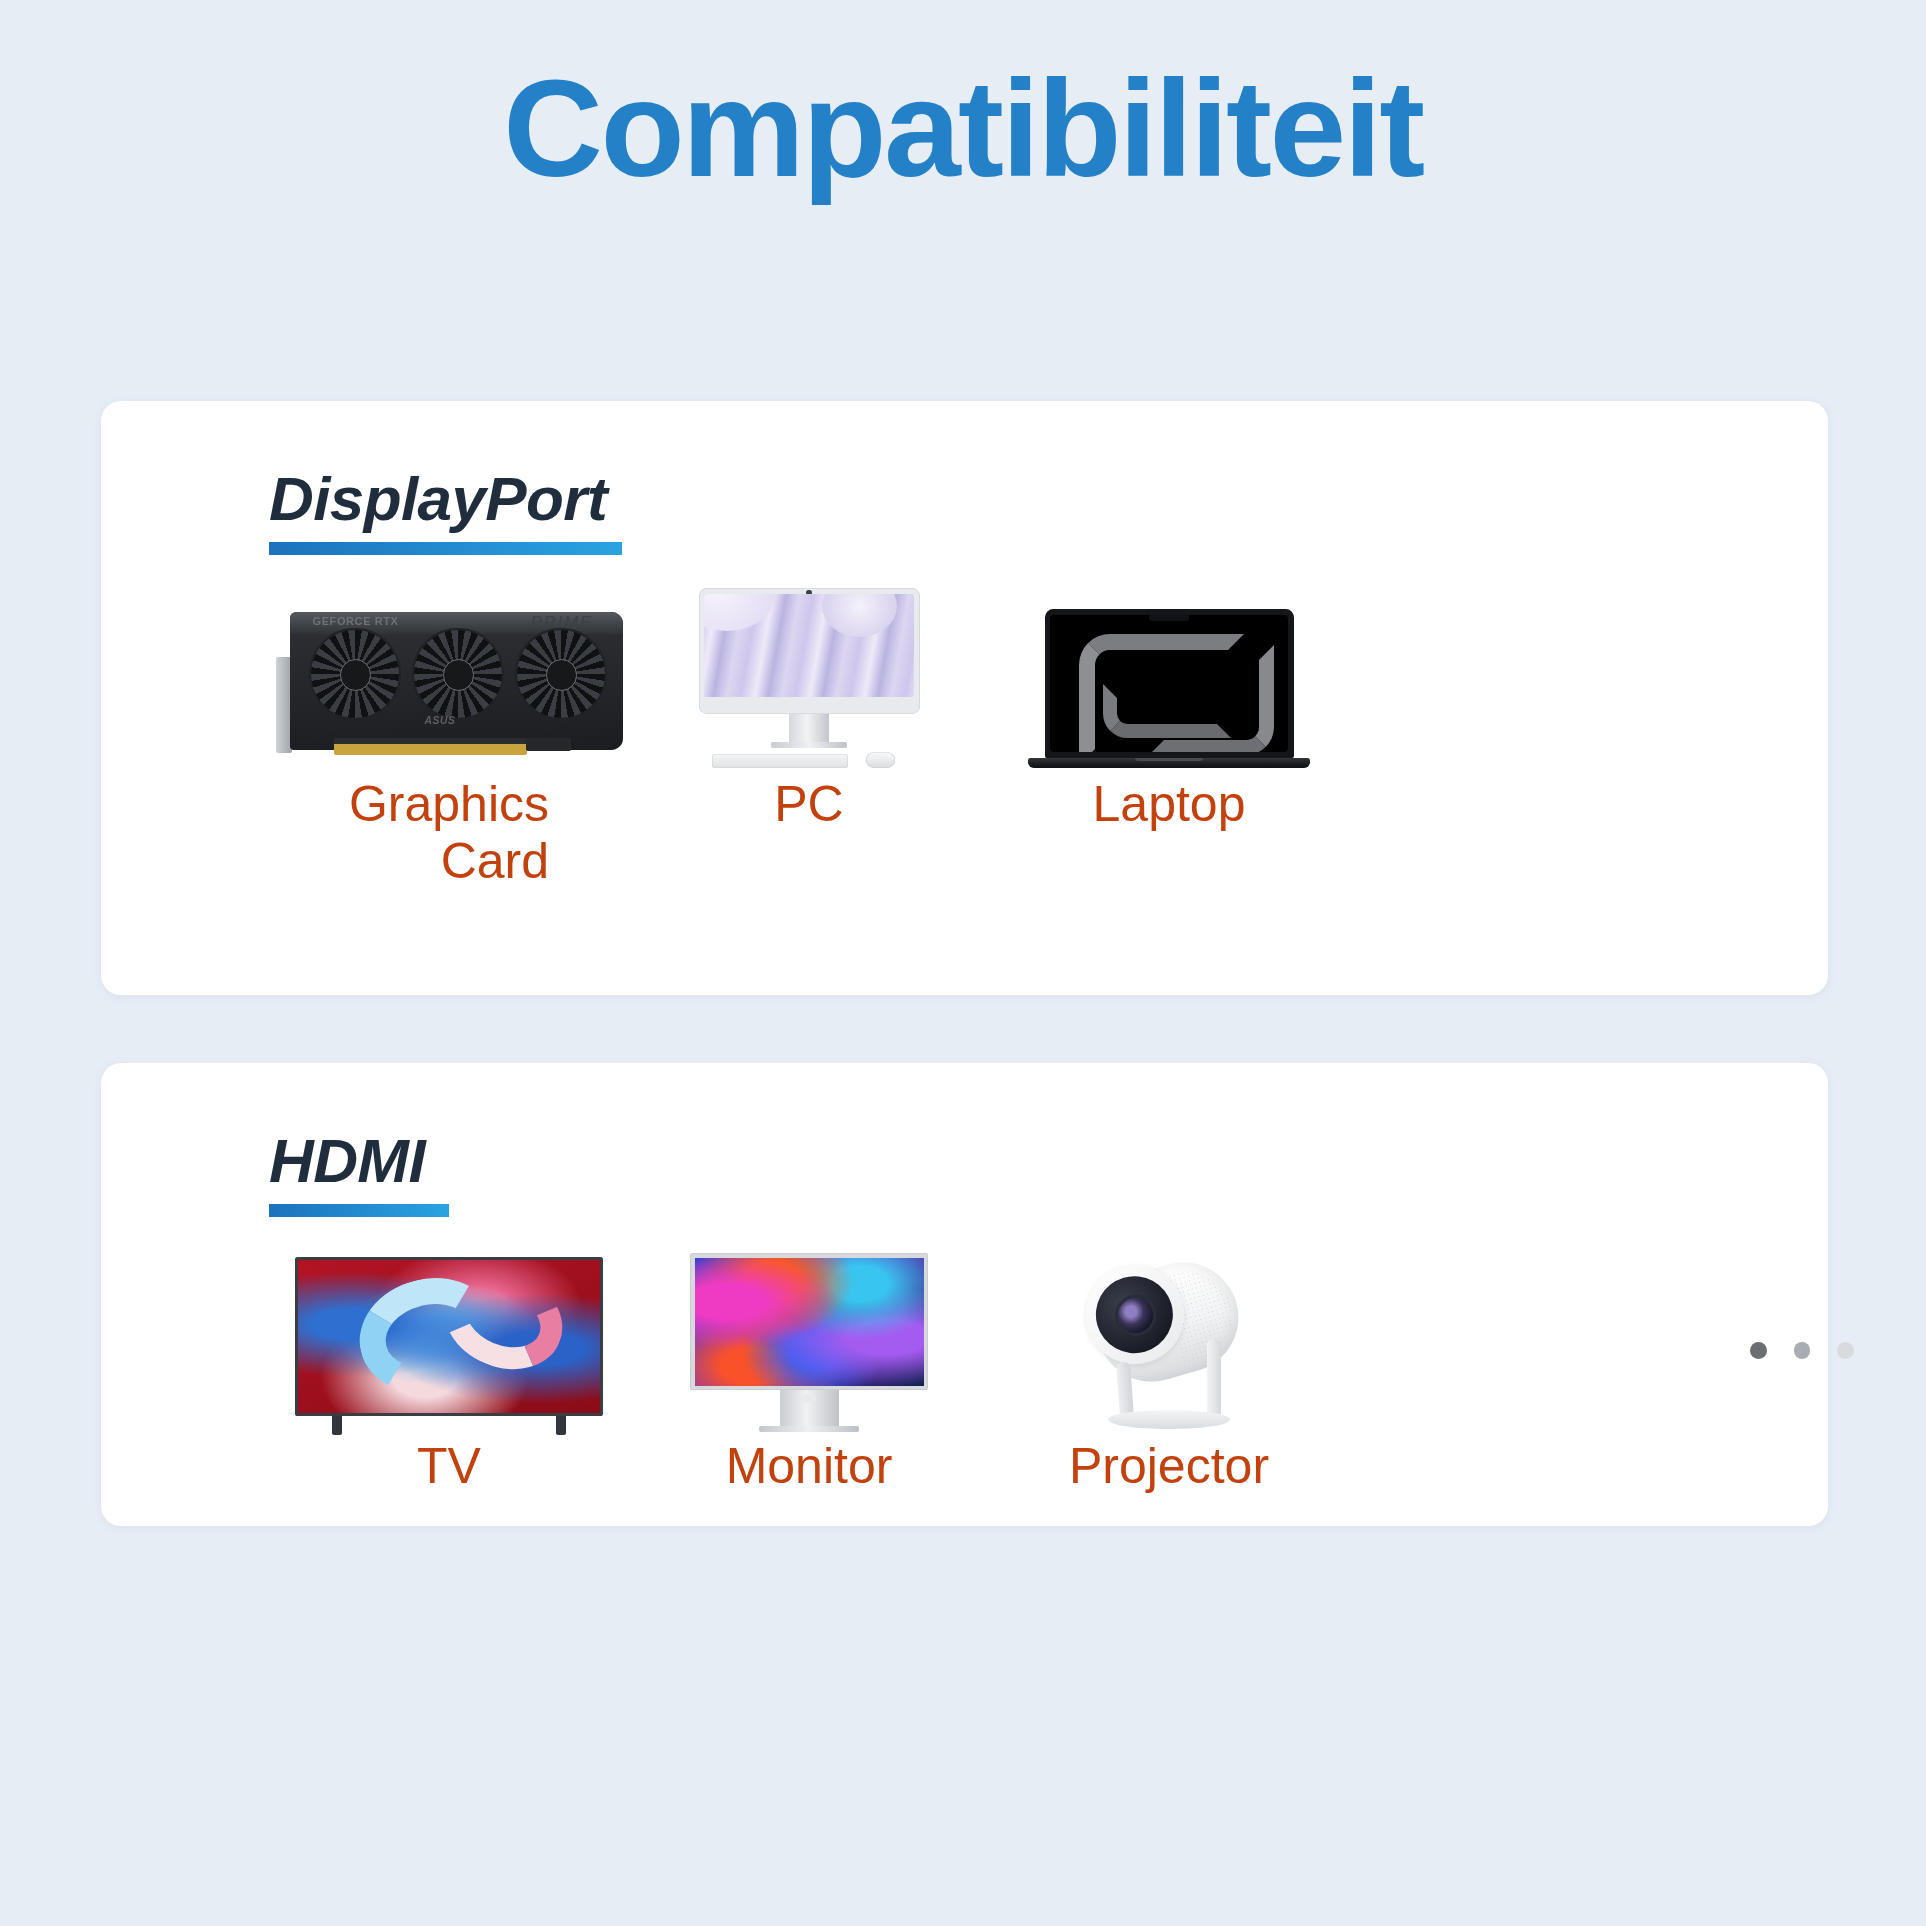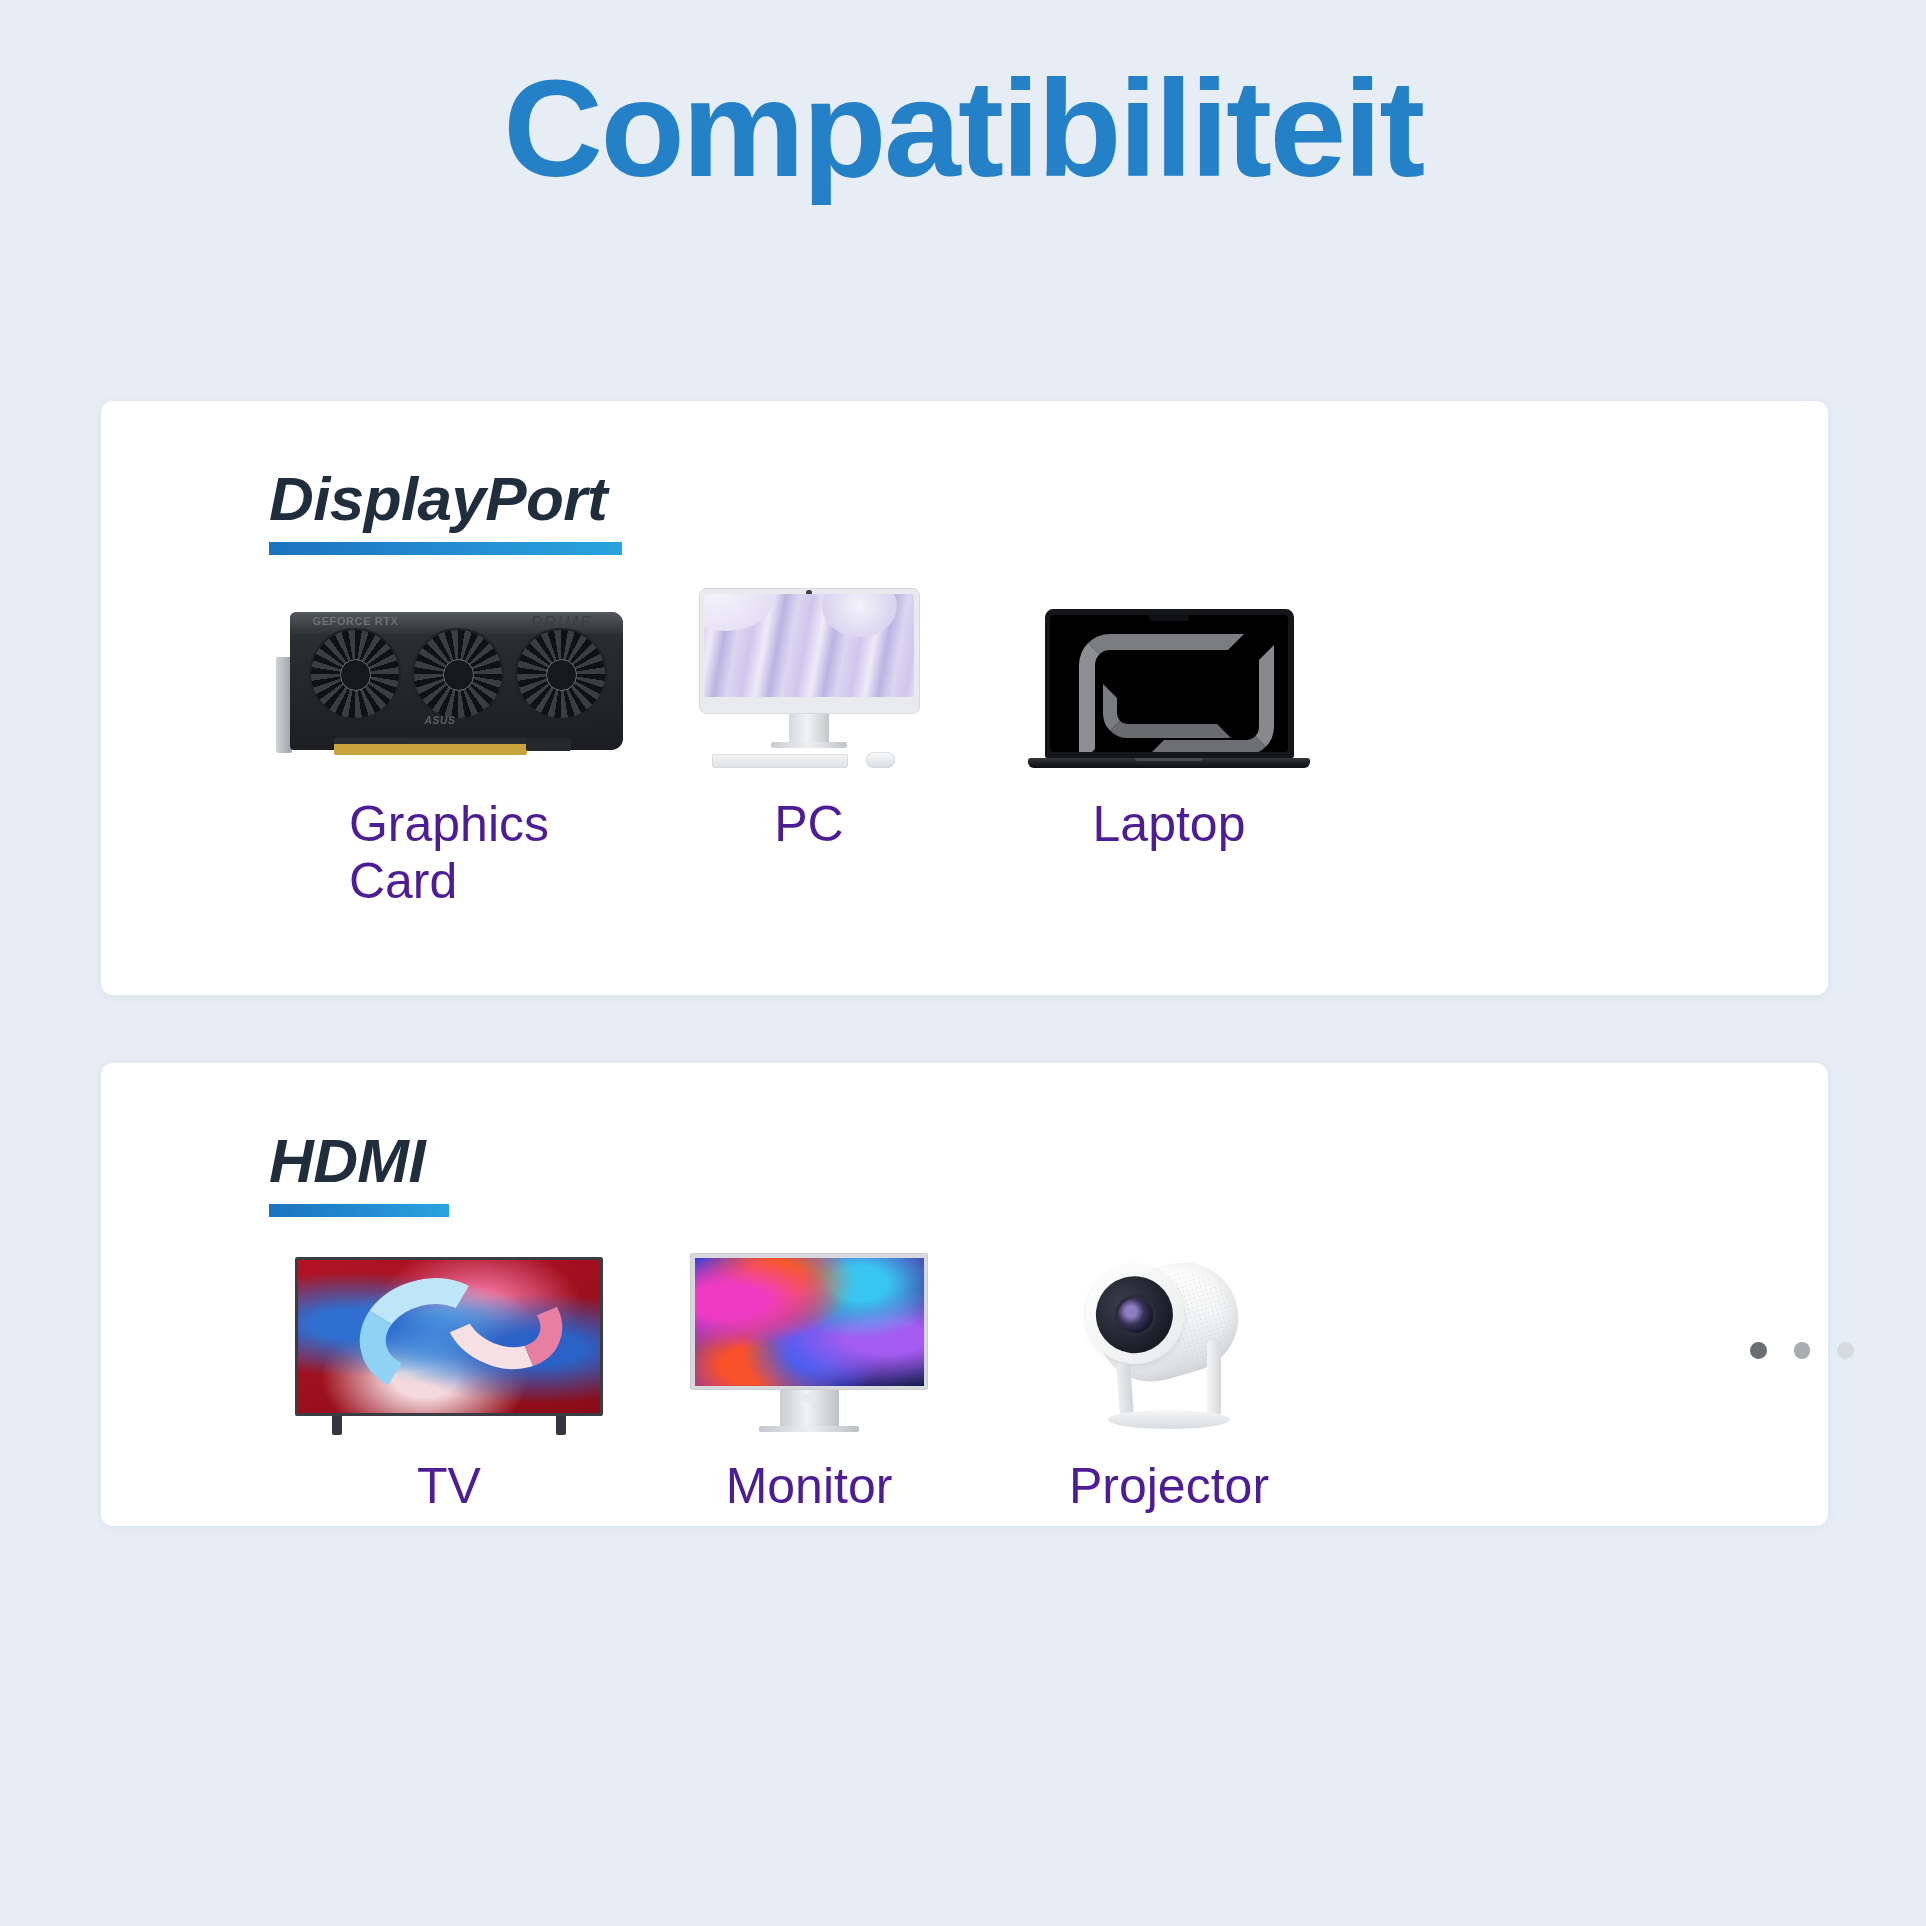--- a/index.html
+++ b/index.html
@@ -29,21 +29,21 @@
     letter-spacing: -2.6px;
     line-height: 1.0;
   }
 
   
   .card {
     position: absolute;
     left: 101px;
     width: 1727px;
     background: #ffffff;
-    border-radius: 12px;
+    border-radius: 20px;
     box-shadow: 0 1.3px 9px rgba(120,140,170,0.10);
   }
   #card-displayport { top: 401px;  height: 594px; }
   #card-hdmi        { top: 1063px; height: 463px; }
 
   
   .section-head {
     position: absolute;
     left: 168px;
     top: 67px;
@@ -81,24 +81,24 @@
   }
   .item-art {
     height: 186px;
     width: 100%;
     display: flex;
     align-items: flex-end;
     justify-content: center;
     position: relative;
   }
   .item-label {
-    margin-top: 23px;
+    margin-top: 3px;
     font-size: 50px;
-    color: #4c1d95;
-    text-align: left;
+    color: #c2410c;
+    text-align: right;
     line-height: 1.13;
     white-space: pre-line;
   }
 
   
   .gpu {
     position: relative;
     width: 347px;
     height: 161px;
   }

